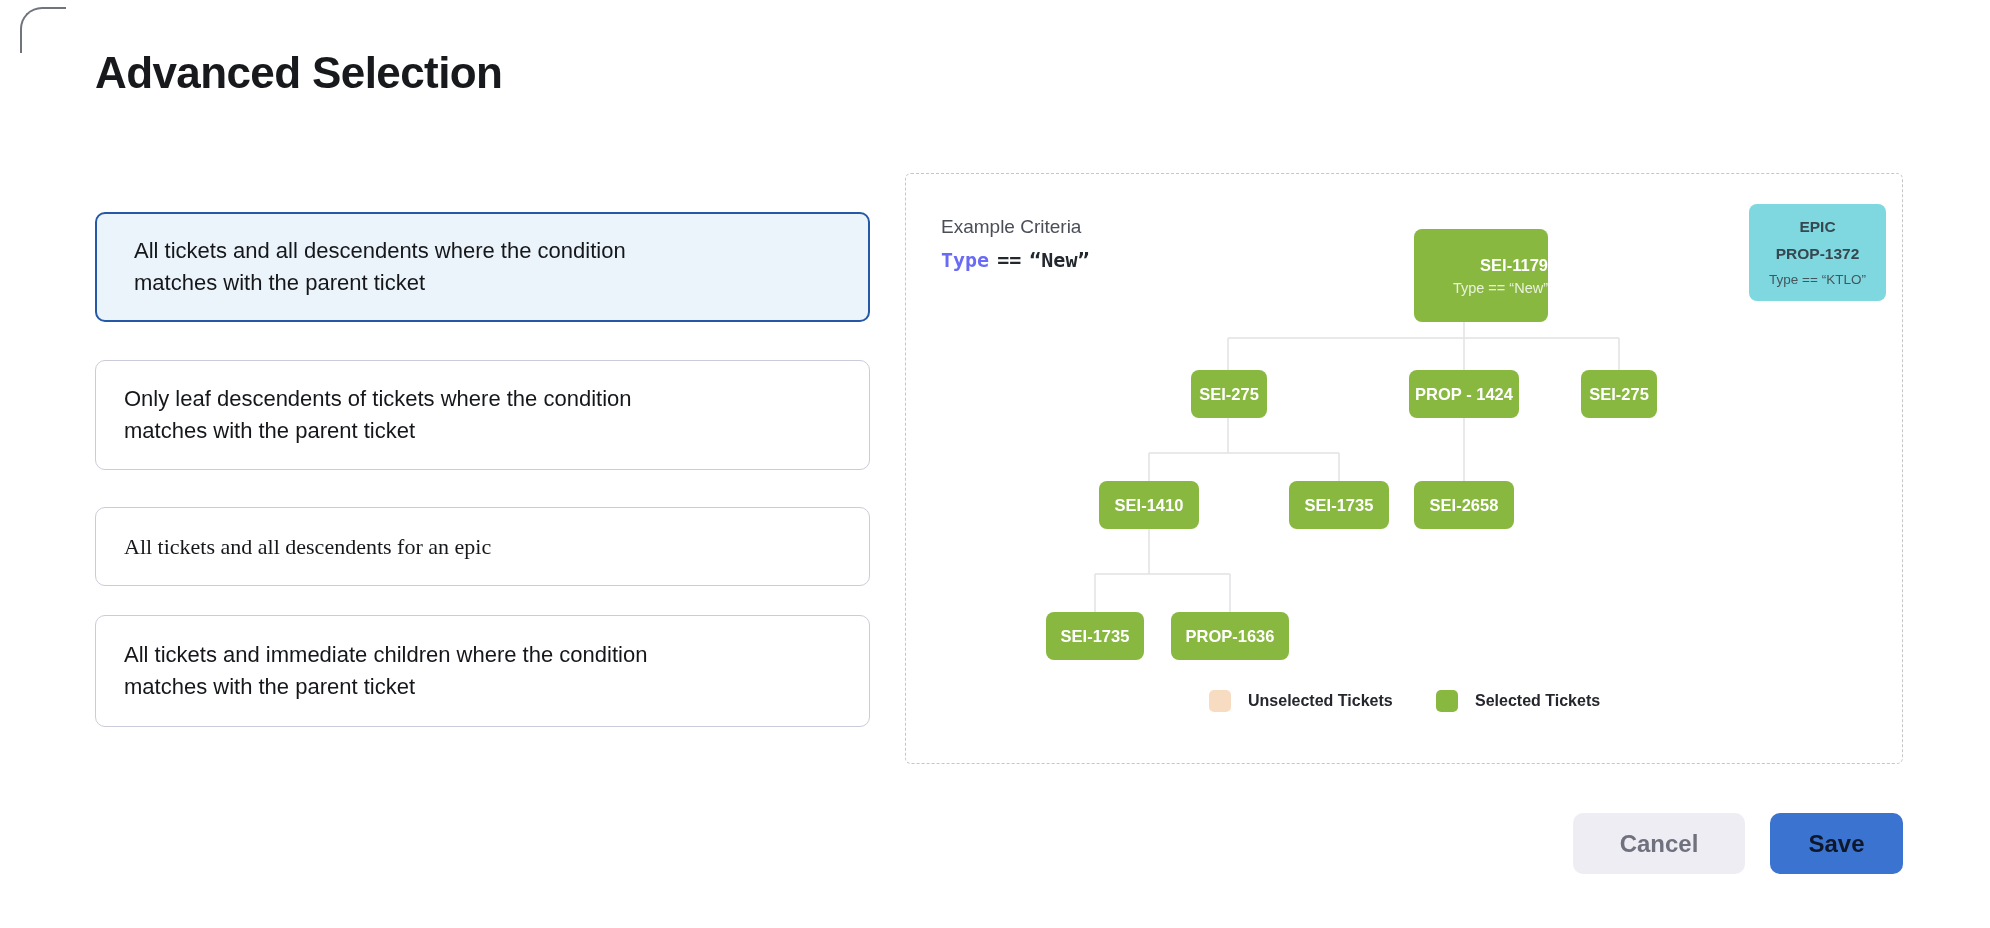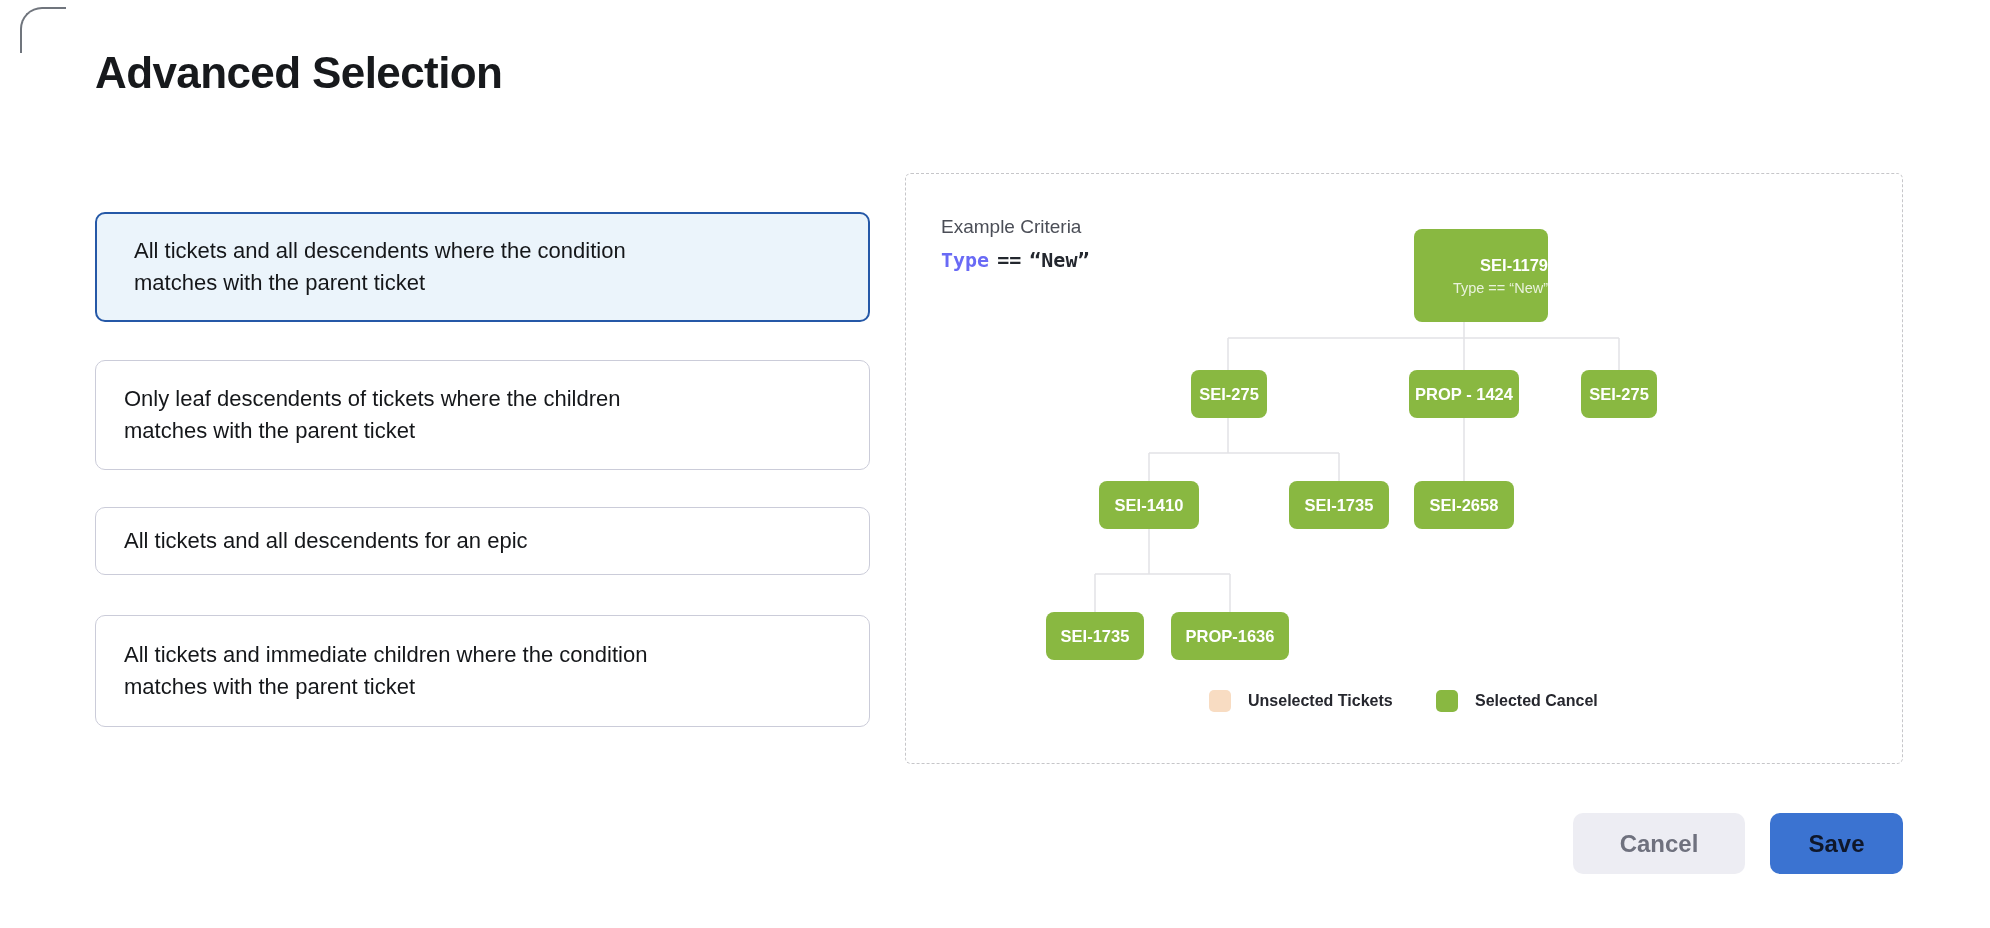--- a/index.html
+++ b/index.html
@@ -17,21 +17,21 @@
 
   
   .option-card { left:95px; width:775px; border-radius:10px; background:#ffffff;
     border:1.5px solid #cbccd9; display:flex; align-items:center;
     padding:0 28px; cursor:pointer; }
   .option-card.selected { background:#ebf4fb; border:2px solid #2558a7; }
   .option-card p { max-width:545px; font-size:22px; line-height:32px;
     font-weight:500; color:#15171a; }
   .card-1 { top:212px; height:110px;padding-left:37px; }
   .card-2 { top:360px; height:110px; }
-  .card-3 { top:507px; height:68px; }
+  .card-3 { top:507px; height:79px;font-family:Liberation Serif, serif; }
   .card-4 { top:615px; height:112px; }
 
   
   .example-panel { left:905px; top:173px; width:998px; height:591px;
     border:1.5px dashed #c6c6c9; border-radius:6px; position:absolute; }
   .example-heading { left:35px; top:42px; font-size:19px; font-weight:500;
     color:#4b4e57; }
   .criteria { left:35px; top:74px; font-family:"DejaVu Sans Mono", monospace;
     font-size:20px; font-weight:bold; color:#23272e; }
   .criteria .field { color:#696af5; }
@@ -81,21 +81,21 @@
 <body>
 
 <div class="abs modal-corner"></div>
 
 <h1 class="abs page-title">Advanced Selection</h1>
 
 <div class="abs option-card card-1 selected">
   <p>All tickets and all descendents where the condition matches with the parent ticket</p>
 </div>
 <div class="abs option-card card-2">
-  <p>Only leaf descendents of tickets where the children matches with the parent ticket</p>
+  <p>Only leaf descendents of tickets where the condition matches with the parent ticket</p>
 </div>
 <div class="abs option-card card-3">
   <p>All tickets and all descendents for an epic</p>
 </div>
 <div class="abs option-card card-4">
   <p>All tickets and immediate children where the condition matches with the parent ticket</p>
 </div>
 
 <div class="example-panel">
 
@@ -118,39 +118,44 @@
     <line x1="189" y1="400" x2="189" y2="438"></line>
     <line x1="324" y1="400" x2="324" y2="438"></line>
   </svg>
 
   <div class="abs example-heading">Example Criteria</div>
 
   <div class="abs criteria">
     <span class="field">Type</span><span class="op">==</span><span class="val">“New”</span>
   </div>
 
+  <div class="epic-card">
+    <span class="l1">EPIC</span>
+    <span class="l2">PROP-1372</span>
+    <span class="l3">Type == “KTLO”</span>
+  </div>
 
   <div class="node n-root">
     <span>SEI-1179</span>
     <span class="sub">Type == “New”</span>
   </div>
   <div class="node n-21">SEI-275</div>
   <div class="node n-22">PROP - 1424</div>
   <div class="node n-23">SEI-275</div>
   <div class="node n-31">SEI-1410</div>
   <div class="node n-32">SEI-1735</div>
   <div class="node n-33">SEI-2658</div>
   <div class="node n-41">SEI-1735</div>
   <div class="node n-42">PROP-1636</div>
 
   <div class="legend-item legend-1">
     <span class="swatch unselected"></span>
     <span class="legend-label">Unselected Tickets</span>
   </div>
   <div class="legend-item legend-2">
     <span class="swatch selected"></span>
-    <span class="legend-label">Selected Cancel</span>
+    <span class="legend-label">Selected Tickets</span>
   </div>
 
 </div>
 
 <button class="btn btn-cancel">Cancel</button>
 <button class="btn btn-save">Save</button>
 
 </body></html>

